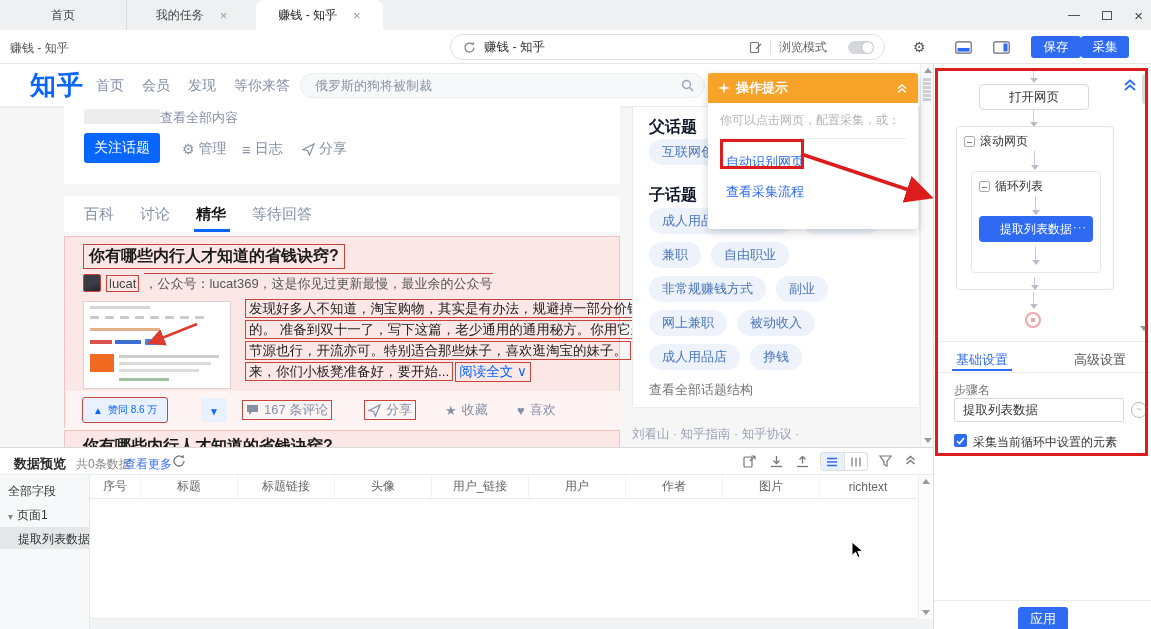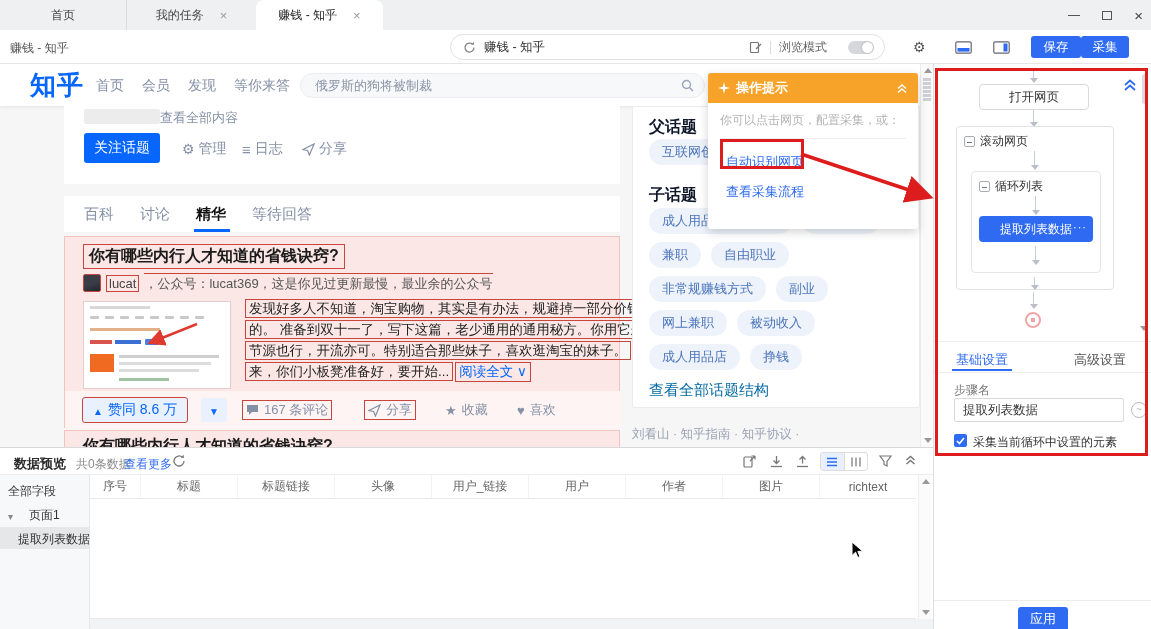--- a/index.html
+++ b/index.html
@@ -77,41 +77,41 @@
 #a-avatar{width:18px;height:18px;border-radius:2px;background:linear-gradient(160deg,#3a3c46 55%,#23242b);border:1px solid #c8453c}
 #a-name{padding:0 2px;color:#444}
 #a-desc{border-top:1px solid #c8453c;padding-top:1px}
 #a-thumb{position:absolute;left:18px;top:64px;width:148px;height:88px;background:#fff;border:1px solid #e3cfcd;overflow:hidden}
 #a-lines{position:absolute;left:180px;top:62px;width:362px}
 .aline{display:inline-block;font-size:13.5px;color:#222;line-height:17px;padding:0 3px;margin-bottom:2px;white-space:nowrap}
 #a-readmore{display:inline-block;font-size:13.5px;color:#0666fe;padding:0 3px;margin-left:2px;cursor:pointer}
 
 #abar{position:absolute;left:0;top:154px;width:556px;height:38px;background:#fdf4f3}
 .abtn{position:absolute;display:flex;align-items:center;gap:5px;cursor:pointer}
-#vote-up{left:18px;top:7px;height:24px;padding:6px 10px;background:#e9f1fe;color:#0666fe;font-size:14px;border-radius:2px;outline:1px solid #c8453c}
+#vote-up{left:18px;top:7px;height:24px;padding:6px 10px;background:#e9f1fe;color:#0666fe;font-size:10px;border-radius:2px;outline:1px solid #c8453c}
 #vote-dn{left:136px;top:7px;width:26px;height:24px;background:#e9f1fe;color:#0666fe;border-radius:2px;justify-content:center}
 .ic-up::before{content:"▲";font-size:10px}
 .ic-dn::before{content:"▼";font-size:10px}
 #cmt{left:178px;top:10px;font-size:13px;color:#8590a6;outline:1px solid #c8453c;padding:0 3px}
 #shr{left:300px;top:10px;font-size:13px;color:#8590a6;outline:1px solid #c8453c;padding:0 3px}
 #fav{left:380px;top:10px;font-size:13px;color:#8590a6}
 #lik{left:452px;top:10px;font-size:13px;color:#8590a6}
 .ic-star::before{content:"★";font-size:13px}
 .ic-heart::before{content:"♥";font-size:13px}
 
 #article2{position:absolute;left:64px;top:366px;width:556px;height:17px;background:#fbe8e6;border:1px solid #f2c4bd;border-bottom:none;overflow:hidden}
 #a2-title{position:absolute;left:18px;top:5px;font-size:16px;font-weight:bold;color:#1b1b1b}
 
 #topics{position:absolute;left:632px;top:42px;width:288px;height:302px;background:#fff;border:1px solid #ebebeb;border-radius:2px}
 .thead{position:absolute;left:16px;font-size:16px;font-weight:bold;color:#0f172a}
 #th-parent{top:10px}#th-child{top:78px}
 .pillrow{position:absolute;left:16px;display:flex;gap:10px}
 #prow0{top:32px}#prow1{top:101px}#prow2{top:135px}#prow3{top:169px}#prow4{top:203px}#prow5{top:237px}
 .pill{background:#eef3fb;color:#4b75bb;font-size:13px;padding:4px 13px;border-radius:999px;white-space:nowrap;cursor:pointer}
-#view-structure{position:absolute;left:16px;top:274px;font-size:15px;color:#0369a1;cursor:pointer}
+#view-structure{position:absolute;left:16px;top:274px;font-size:13px;color:#737373;cursor:pointer}
 #zfooter{position:absolute;left:632px;top:362px;font-size:12.5px;color:#9aa3b5}
 
 #tooltip{position:absolute;left:708px;top:9px;width:210px;z-index:30;box-shadow:0 3px 10px rgba(0,0,0,.18);background:#fff;border-radius:3px}
 #tt-head{height:30px;background:#f7a32a;border-radius:3px 3px 0 0;display:flex;align-items:center;padding:0 10px;color:#fff;font-size:13px;gap:6px}
 #tt-title{font-weight:bold;flex:1}
 #tt-body{padding:9px 12px 12px}
 #tt-hint{font-size:12px;color:#b3b3b3}
 #tt-div{height:1px;background:#ececec;margin:9px 0 10px}
 #tt-auto{display:inline-block;font-size:13px;color:#2e6bf2;margin:4px 0 0 6px;cursor:pointer}
 #tt-flow{display:block;font-size:13px;color:#2e6bf2;margin:12px 0 16px 6px;cursor:pointer}
@@ -128,21 +128,21 @@
 #dp-more{position:absolute;left:124px;top:8px;font-size:12px;color:#2e6bf2;cursor:pointer}
 .dp-ic{position:absolute;top:6px;cursor:pointer}
 #dp-refresh{left:172px}
 #dp-export{left:742px}#dp-down{left:769px}#dp-up{left:795px}
 #dp-seg{position:absolute;left:820px;top:4px;width:48px;height:19px;border:1px solid #ddd;border-radius:3px;display:flex}
 .segcell{flex:1;display:flex;align-items:center;justify-content:center}
 #seg-list{background:#e8f0fe;border-right:1px solid #ddd}
 #dp-filter{left:878px}#dp-collapse{left:904px}
 #dp-side{position:absolute;left:0;top:27px;width:90px;height:155px;background:#f7f8f9;border-right:1px solid #e8e8e8}
 #fs-all{position:absolute;left:8px;top:8px;font-size:12px;color:#333}
-#fs-page{position:absolute;left:8px;top:32px;font-size:12px;color:#333;display:flex;gap:16px;align-items:center;cursor:pointer}
+#fs-page{position:absolute;left:8px;top:32px;font-size:12px;color:#333;display:flex;gap:4px;align-items:center;cursor:pointer}
 .ic-caret::before{content:"▾";color:#888;font-size:10px}
 #fs-node{position:absolute;left:0;top:52px;width:90px;height:22px;background:#e5e7e9;cursor:pointer}
 #fs-node span{position:absolute;left:18px;top:4px;font-size:12px;color:#333}
 #dp-table{position:absolute;left:90px;top:27px;width:826px;height:155px}
 #dp-thead{display:flex;height:24px;border-bottom:1px solid #e9e9e9;background:#fff}
 .th{display:flex;align-items:center;justify-content:center;font-size:12px;color:#666}
 .th+.th{border-left:1px solid #f2f2f2}
 .th:nth-child(1){width:50px}.th:nth-child(n+2){width:97px}
 #dp-body{height:120px;background:#fff;border-bottom:1px solid #e9e9e9}
 #dp-hstrip{position:absolute;left:90px;top:171px;width:843px;height:11px;background:#f2f3f4}

